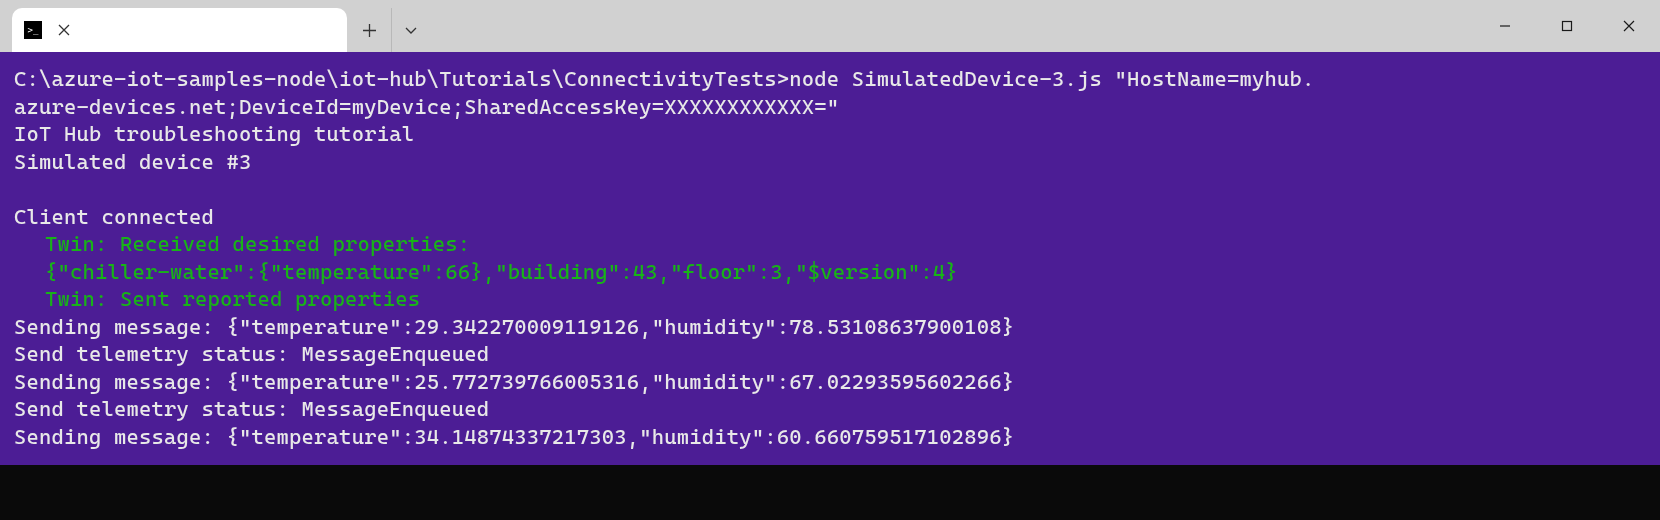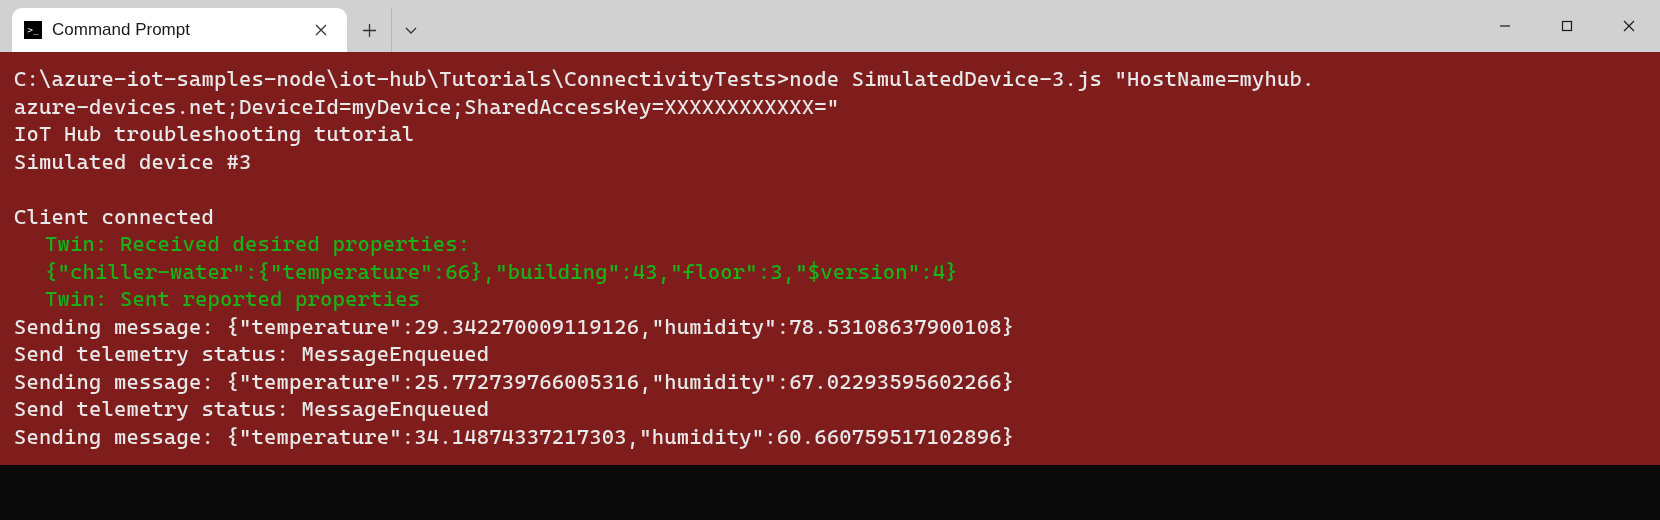--- a/index.html
+++ b/index.html
@@ -121,21 +121,21 @@
       color: #1a1a1a;
       cursor: pointer;
     }
     
     .window-btn svg {
       width: 14px;
       height: 14px;
     }
     
     .terminal {
-      background: #7f1d1d;
+      background: #4c1d95;
       padding: 14px 14px;
       font-family: "Cascadia Mono", "Consolas", monospace;
       font-size: 21px;
       line-height: 27.5px;
       color: #e8e8e8;
       white-space: pre-wrap;
       letter-spacing: 0.2px;
     }
     
     .terminal-line {
@@ -151,21 +151,20 @@
       height: 27.5px;
     }
   </style>
 </head>
 <body>
 
 <div class="titlebar">
   <div class="titlebar-left">
     <div class="tab">
       <div class="tab-icon">&gt;_</div>
-      <span class="tab-title">Command Prompt</span>
       <div class="tab-close">
         <svg viewBox="0 0 12 12">
           <path d="M1 1 L11 11 M11 1 L1 11" stroke="currentColor" stroke-width="1.3" fill="none"></path>
         </svg>
       </div>
     </div>
     <div class="newtab-btn">
       <svg viewBox="0 0 15 15">
         <path d="M7.5 1 V14 M1 7.5 H14" stroke="currentColor" stroke-width="1.3" fill="none"></path>
       </svg>

